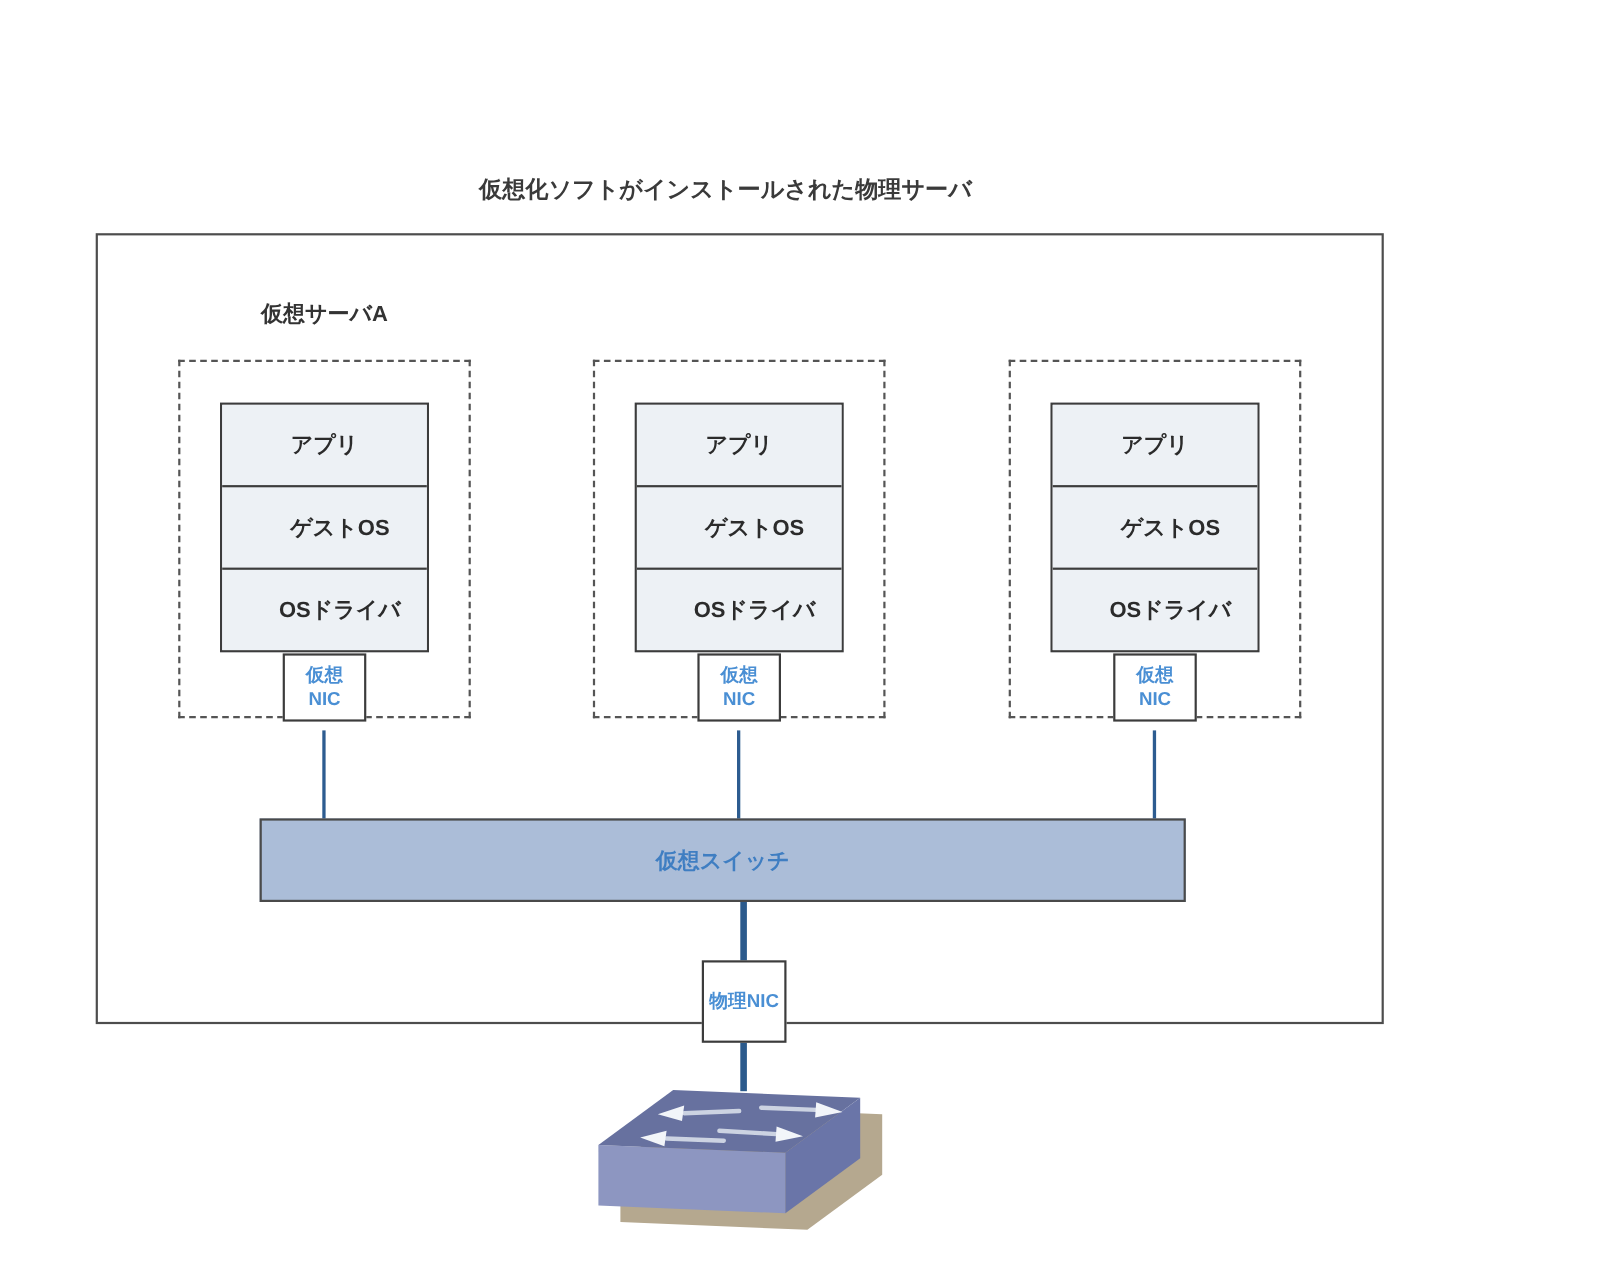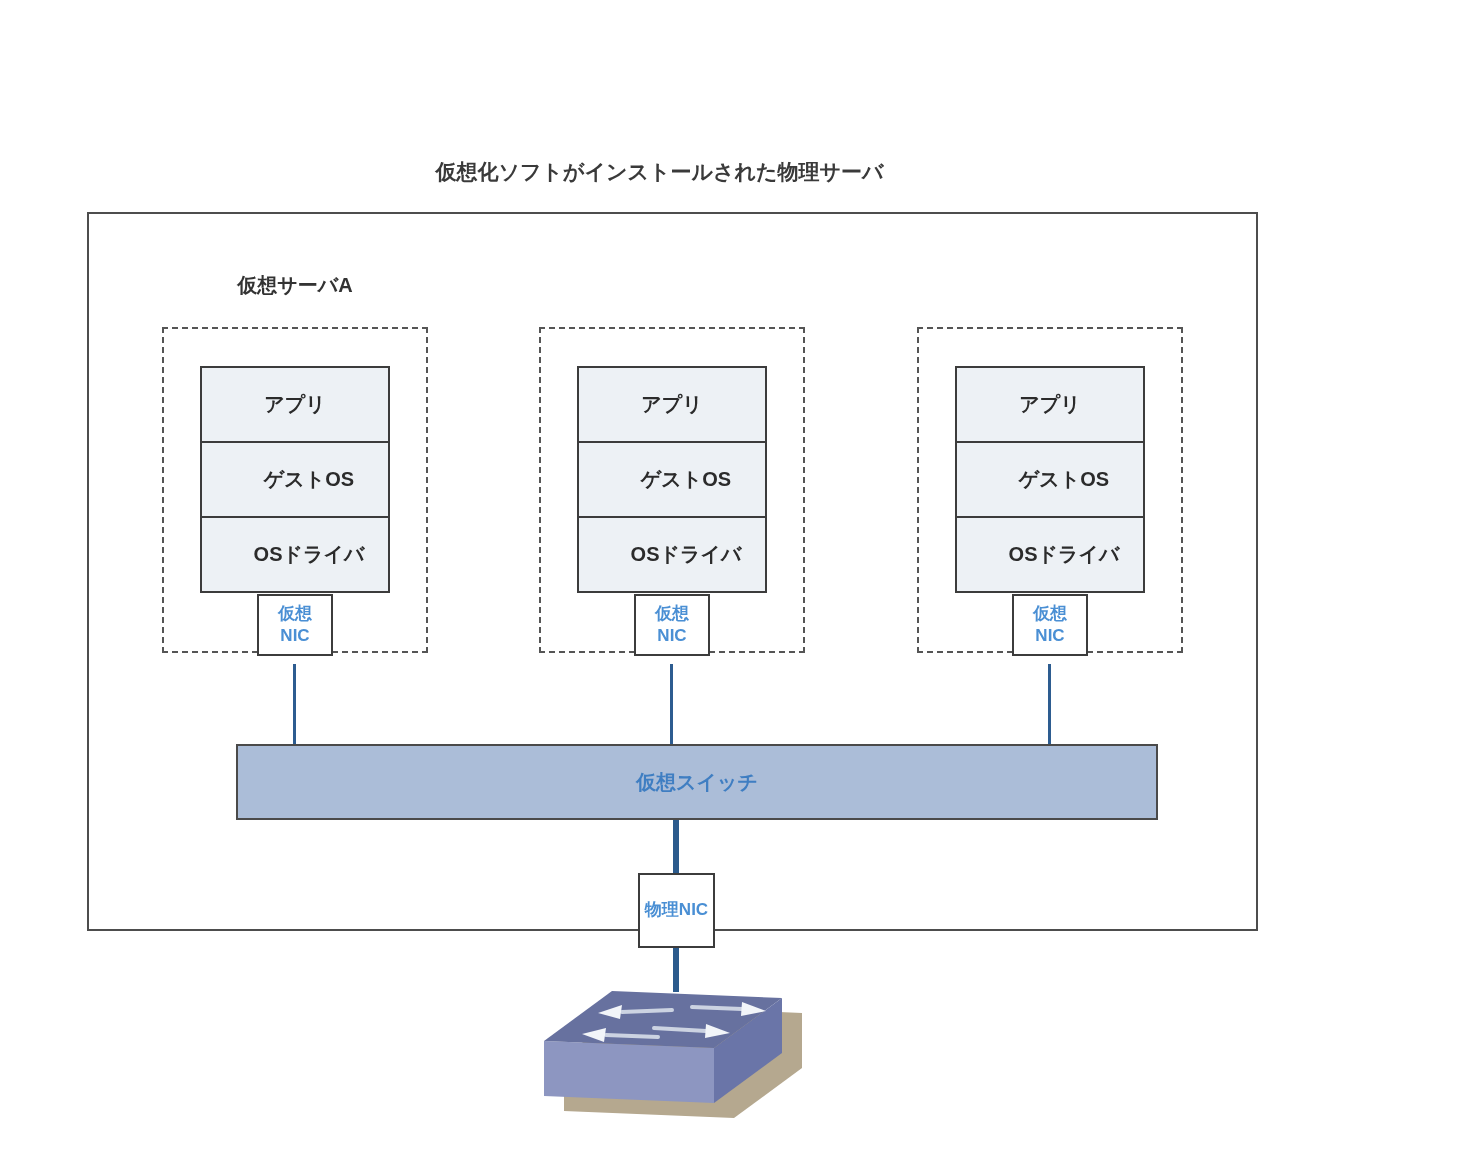--- a/index.html
+++ b/index.html
@@ -63,21 +63,21 @@
   .pnic-box {
     left: 638px; top: 873px; width: 77px; height: 75px;
     background: #ffffff; border: 2px solid #3c3c3c; z-index: 3;
     display: flex; flex-direction: row; align-items: center; justify-content: center;
     font-size: 17px; font-weight: 600; color: #4a8fd4; line-height: 1.3;
   }
 
   .connector { top: 664px; width: 3px; height: 82px; background: #2d5c90; z-index: 1; }
 
   .vswitch {
-    left: 236px; top: 744px; width: 922px; height: 76px;
+    left: 236px; top: 744px; width: 842px; height: 76px;
     background: #abbdd8; border: 2px solid #4a4a4a; z-index: 2;
     display: flex; align-items: center; justify-content: center;
     font-size: 20px; font-weight: 600; color: #3f7ec2;
   }
 
   .thick-line { left: 673px; top: 818px; width: 6px; height: 174px; background: #2b5a8c; z-index: 1; }
 
   .switch-icon { left: 540px; top: 984px; width: 285px; height: 150px; z-index: 0; }
 </style>
 </head>

